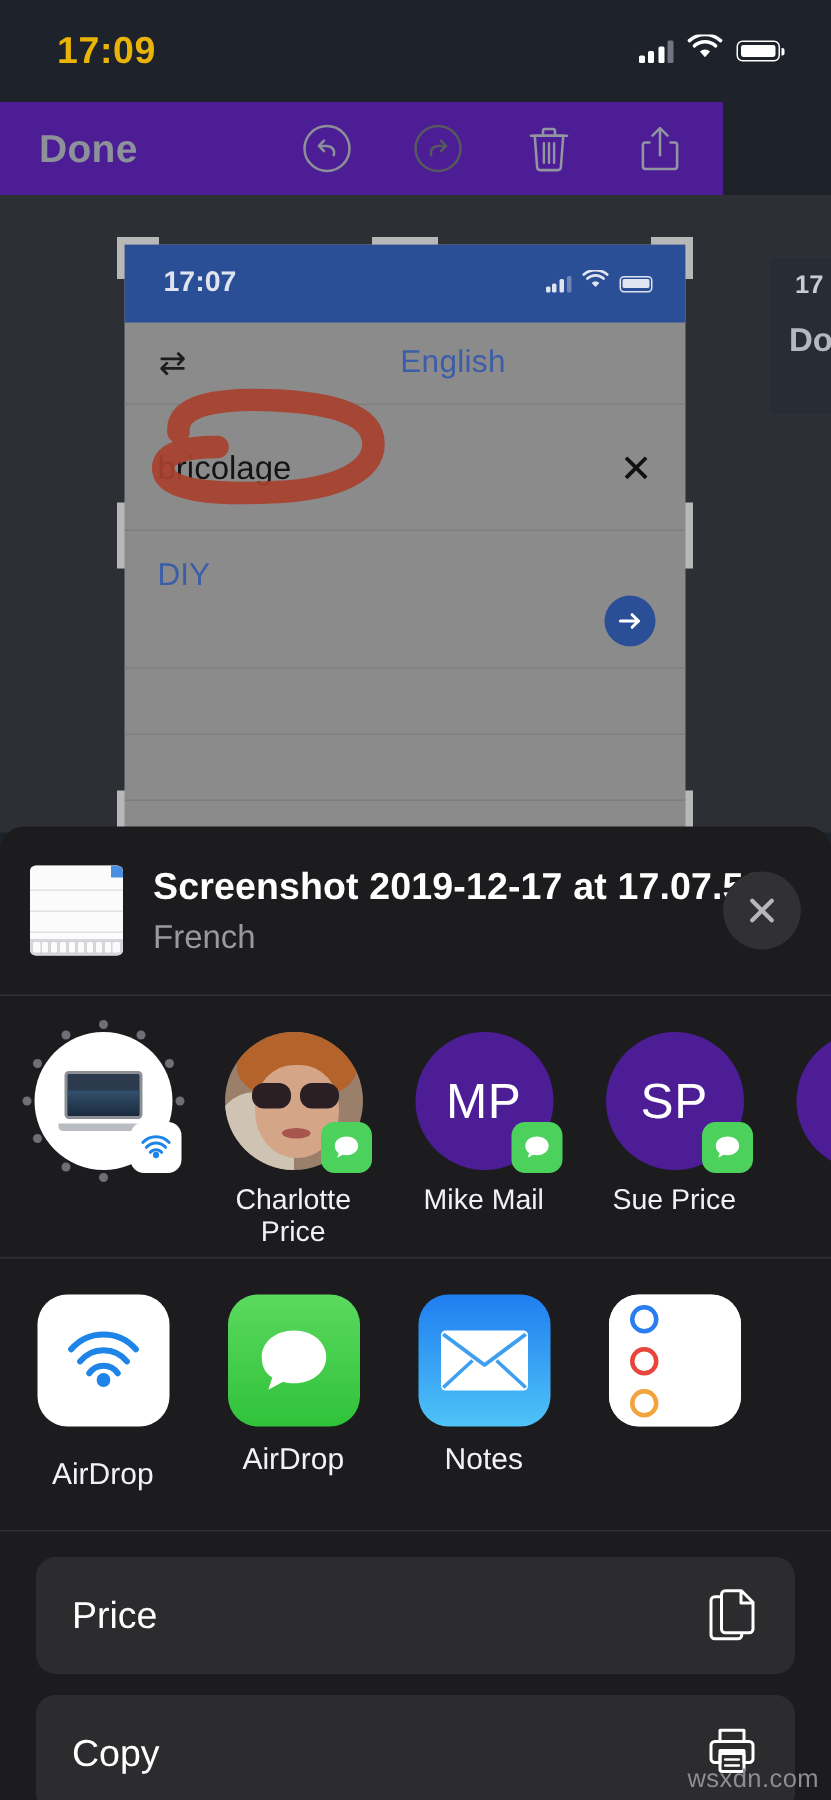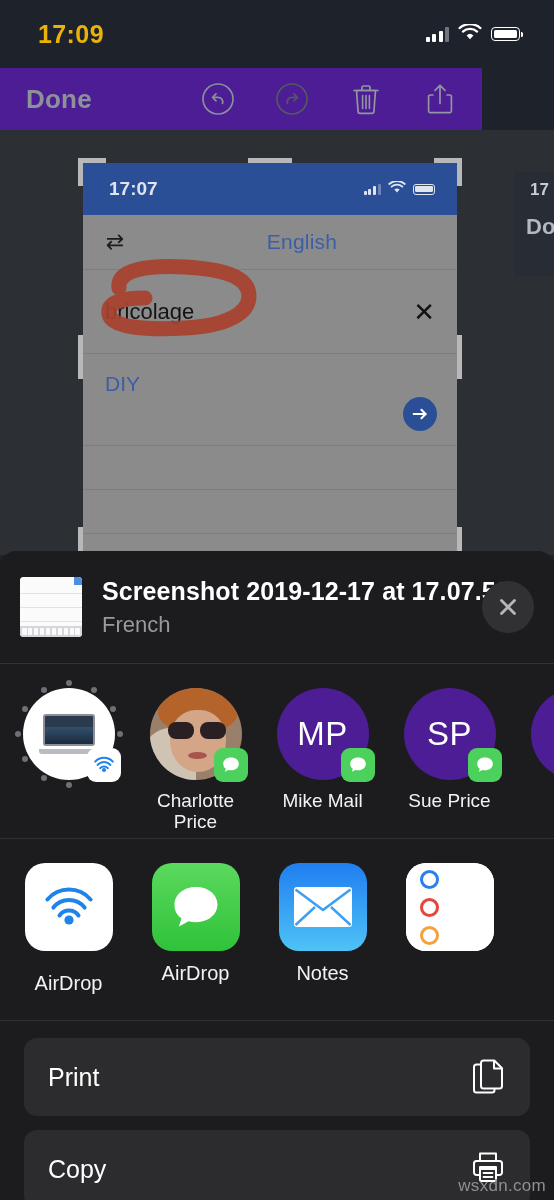--- a/index.html
+++ b/index.html
@@ -604,21 +604,21 @@
             <i class="dot" style="border-color:#f2a33c"></i>
           </span>
         </div>
 
       </div>
     </div>
 
     <div class="actions">
 
       <div class="action-row">
-        <span class="action-label">Print</span>
+        <span class="action-label">Price</span>
         <span>
           <svg width="36" height="38" viewBox="0 0 36 38">
             <path d="M13.5 4.5h10.8L32 12.2V30a2.5 2.5 0 0 1-2.5 2.5H13.5A2.5 2.5 0 0 1 11 30V7a2.5 2.5 0 0 1 2.5-2.5Z" stroke="#fff" stroke-width="2" fill="none" stroke-linejoin="round"></path>
             <path d="M24 4.6v8h8" stroke="#fff" stroke-width="2" fill="none" stroke-linejoin="round"></path>
             <path d="M24.5 32.5V34a2.5 2.5 0 0 1-2.5 2.5H6.5A2.5 2.5 0 0 1 4 34V11a2.5 2.5 0 0 1 2.5-2.5H11" stroke="#fff" stroke-width="2" fill="none" stroke-linejoin="round"></path>
           </svg>
         </span>
       </div>
 
       <div class="action-row">

